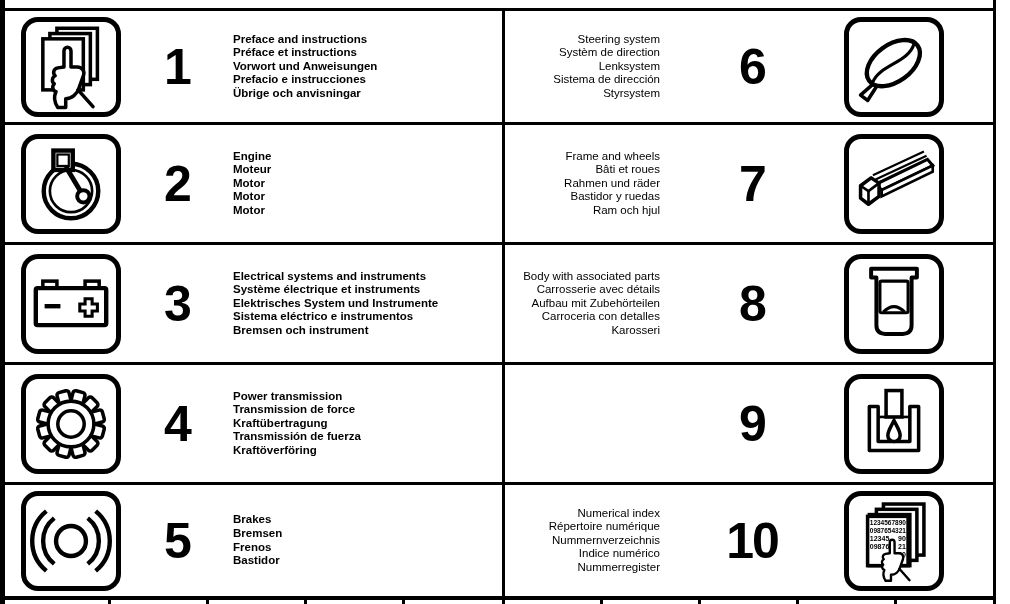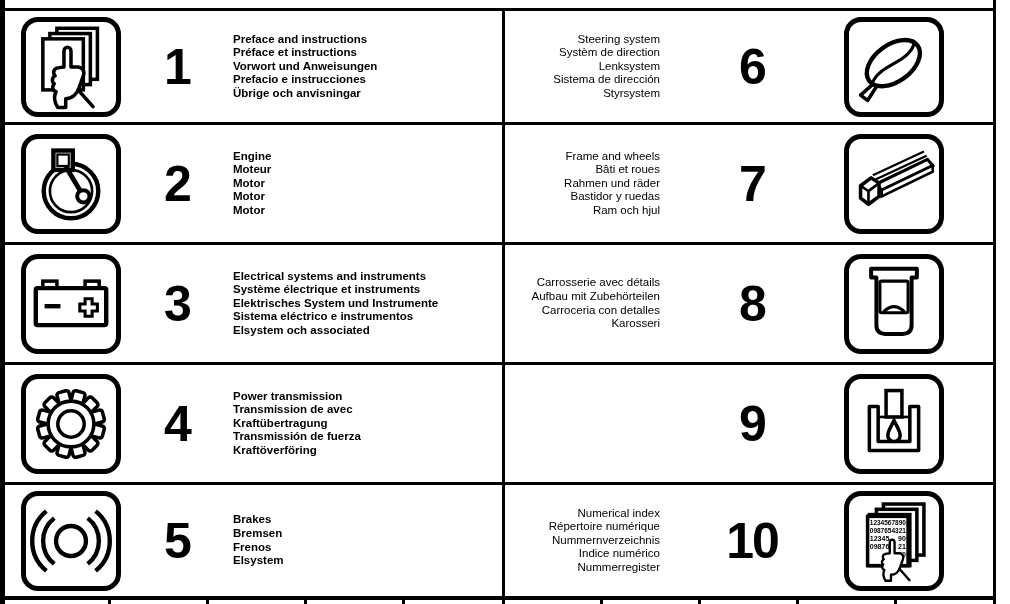--- a/index.html
+++ b/index.html
@@ -126,21 +126,21 @@
         <rect x="20" y="50" width="18" height="5" fill="#000"></rect>
         <path d="M66 44 h8 v6 h6 v8 h-6 v6 h-8 v-6 h-6 v-8 h6 Z" fill="#fff" stroke="#000" stroke-width="3.5"></path>
       </svg>
     </div>
     <div class="num">3</div>
     <div class="labels">
       <div>Electrical systems and instruments</div>
       <div>Système électrique et instruments</div>
       <div>Elektrisches System und Instrumente</div>
       <div>Sistema eléctrico e instrumentos</div>
-      <div>Elsystem och associated</div>
+      <div>Bremsen och instrument</div>
     </div>
   </div>
 
   <div class="cell left r4">
     <div class="icon-box">
       <svg viewBox="0 0 100 100">
         <g fill="#fff" stroke="#000" stroke-width="4">
           <rect x="43" y="12" width="14" height="14" rx="3" transform="rotate(15 50 50)"></rect>
           <rect x="43" y="12" width="14" height="14" rx="3" transform="rotate(45 50 50)"></rect>
           <rect x="43" y="12" width="14" height="14" rx="3" transform="rotate(75 50 50)"></rect>
@@ -154,21 +154,21 @@
           <rect x="43" y="12" width="14" height="14" rx="3" transform="rotate(315 50 50)"></rect>
           <rect x="43" y="12" width="14" height="14" rx="3" transform="rotate(345 50 50)"></rect>
         </g>
         <circle cx="50" cy="50" r="26" fill="#fff" stroke="#000" stroke-width="4"></circle>
         <circle cx="50" cy="50" r="15" fill="#fff" stroke="#000" stroke-width="4"></circle>
       </svg>
     </div>
     <div class="num">4</div>
     <div class="labels">
       <div>Power transmission</div>
-      <div>Transmission de avec</div>
+      <div>Transmission de force</div>
       <div>Kraftübertragung</div>
       <div>Transmissión de fuerza</div>
       <div>Kraftöverföring</div>
     </div>
   </div>
 
   <div class="cell left r5">
     <div class="icon-box">
       <svg viewBox="0 0 100 100">
         <circle cx="50" cy="50" r="17" fill="#fff" stroke="#000" stroke-width="5"></circle>
@@ -176,21 +176,21 @@
         <path d="M22 16 A44 44 0 0 0 22 84" fill="none" stroke="#000" stroke-width="5"></path>
         <path d="M69 24 A33 33 0 0 1 69 76" fill="none" stroke="#000" stroke-width="5"></path>
         <path d="M78 16 A44 44 0 0 1 78 84" fill="none" stroke="#000" stroke-width="5"></path>
       </svg>
     </div>
     <div class="num">5</div>
     <div class="labels">
       <div>Brakes</div>
       <div>Bremsen</div>
       <div>Frenos</div>
-      <div>Elsystem</div>
+      <div>Bastidor</div>
     </div>
   </div>
 
   <div class="cell right r1">
     <div class="labels">
       <div>Steering system</div>
       <div>Systèm de direction</div>
       <div>Lenksystem</div>
       <div>Sistema de dirección</div>
       <div>Styrsystem</div>
@@ -224,20 +224,21 @@
         <polygon points="36,57 94,29 94,36 36,64" fill="#fff" stroke="#000" stroke-width="3"></polygon>
         <polygon points="12,52 24,43 33,49 33,64 21,73 12,66" fill="#fff" stroke="#000" stroke-width="4" stroke-linejoin="round"></polygon>
         <polyline points="12,52 21,58 33,49" fill="none" stroke="#000" stroke-width="3"></polyline>
         <polyline points="21,58 21,73" fill="none" stroke="#000" stroke-width="3"></polyline>
       </svg>
     </div>
   </div>
 
   <div class="cell right r3">
     <div class="labels">
+      <div>Body with associated parts</div>
       <div>Carrosserie avec détails</div>
       <div>Aufbau mit Zubehörteilen</div>
       <div>Carroceria con detalles</div>
       <div>Karosseri</div>
     </div>
     <div class="num">8</div>
     <div class="icon-box">
       <svg viewBox="0 0 100 100">
         <path d="M24 10 H76 V20 H70 V74 Q70 84 60 84 H40 Q30 84 30 74 V20 H24 Z" fill="#fff" stroke="#000" stroke-width="4.5" stroke-linejoin="round"></path>
         <rect x="34" y="24" width="32" height="36" rx="2" fill="#fff" stroke="#000" stroke-width="3.5"></rect>

